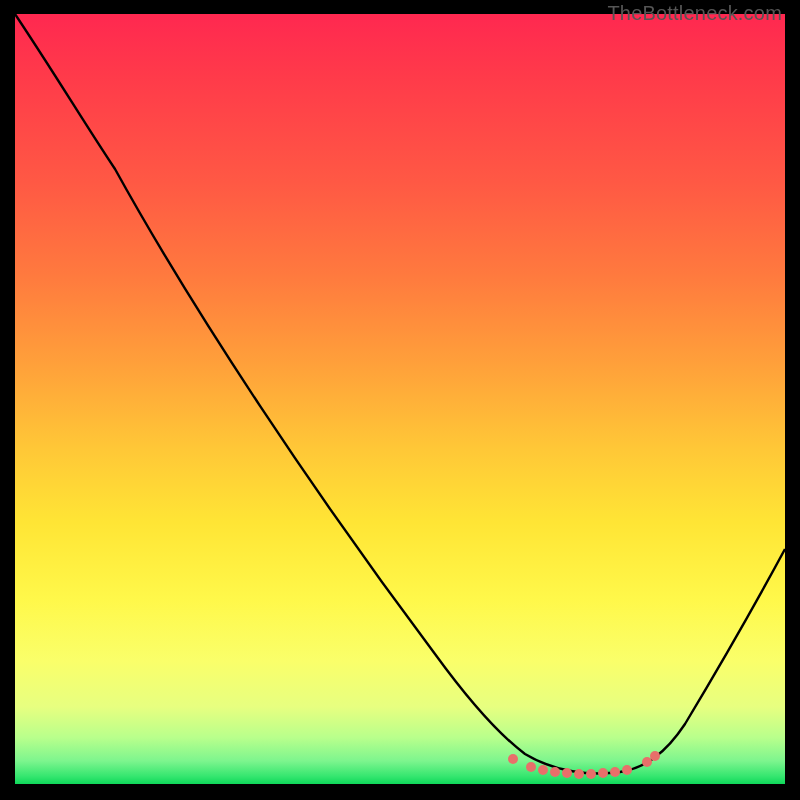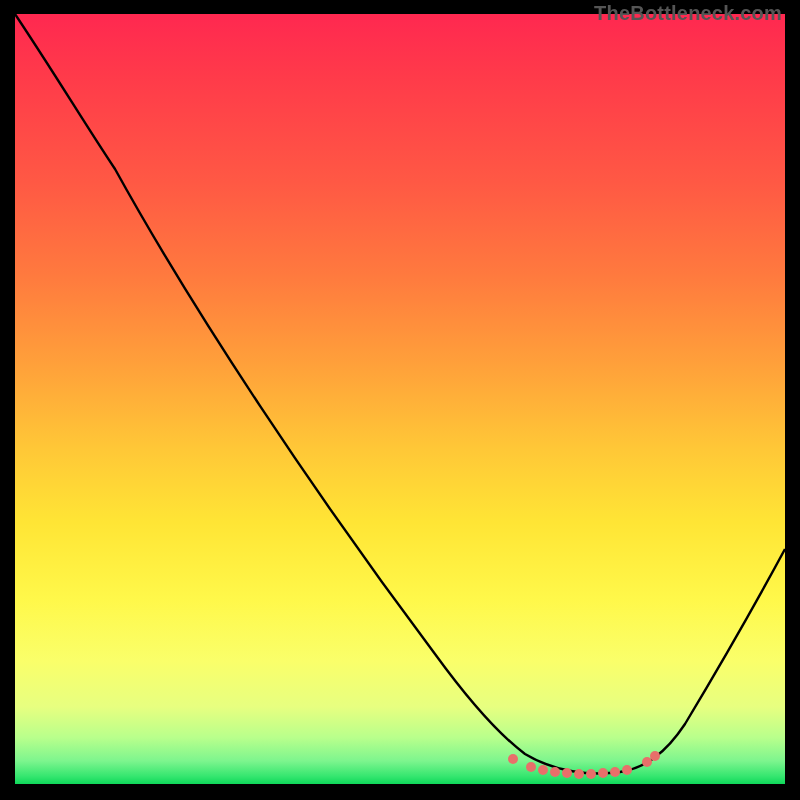--- a/index.html
+++ b/index.html
@@ -45,21 +45,21 @@
       #35e66f 99%,
       #0fd85a 100%
     );
   }
   .watermark {
     position: absolute;
     top: 2px;
     right: 18px;
     color: #555;
     font-size: 20px;
-    font-weight: 700;
+    font-weight: 400;
     letter-spacing: 0.2px;
     user-select: none;
   }
   svg.curve {
     position: absolute;
     inset: 0;
     width: 100%;
     height: 100%;
   }
 </style>

